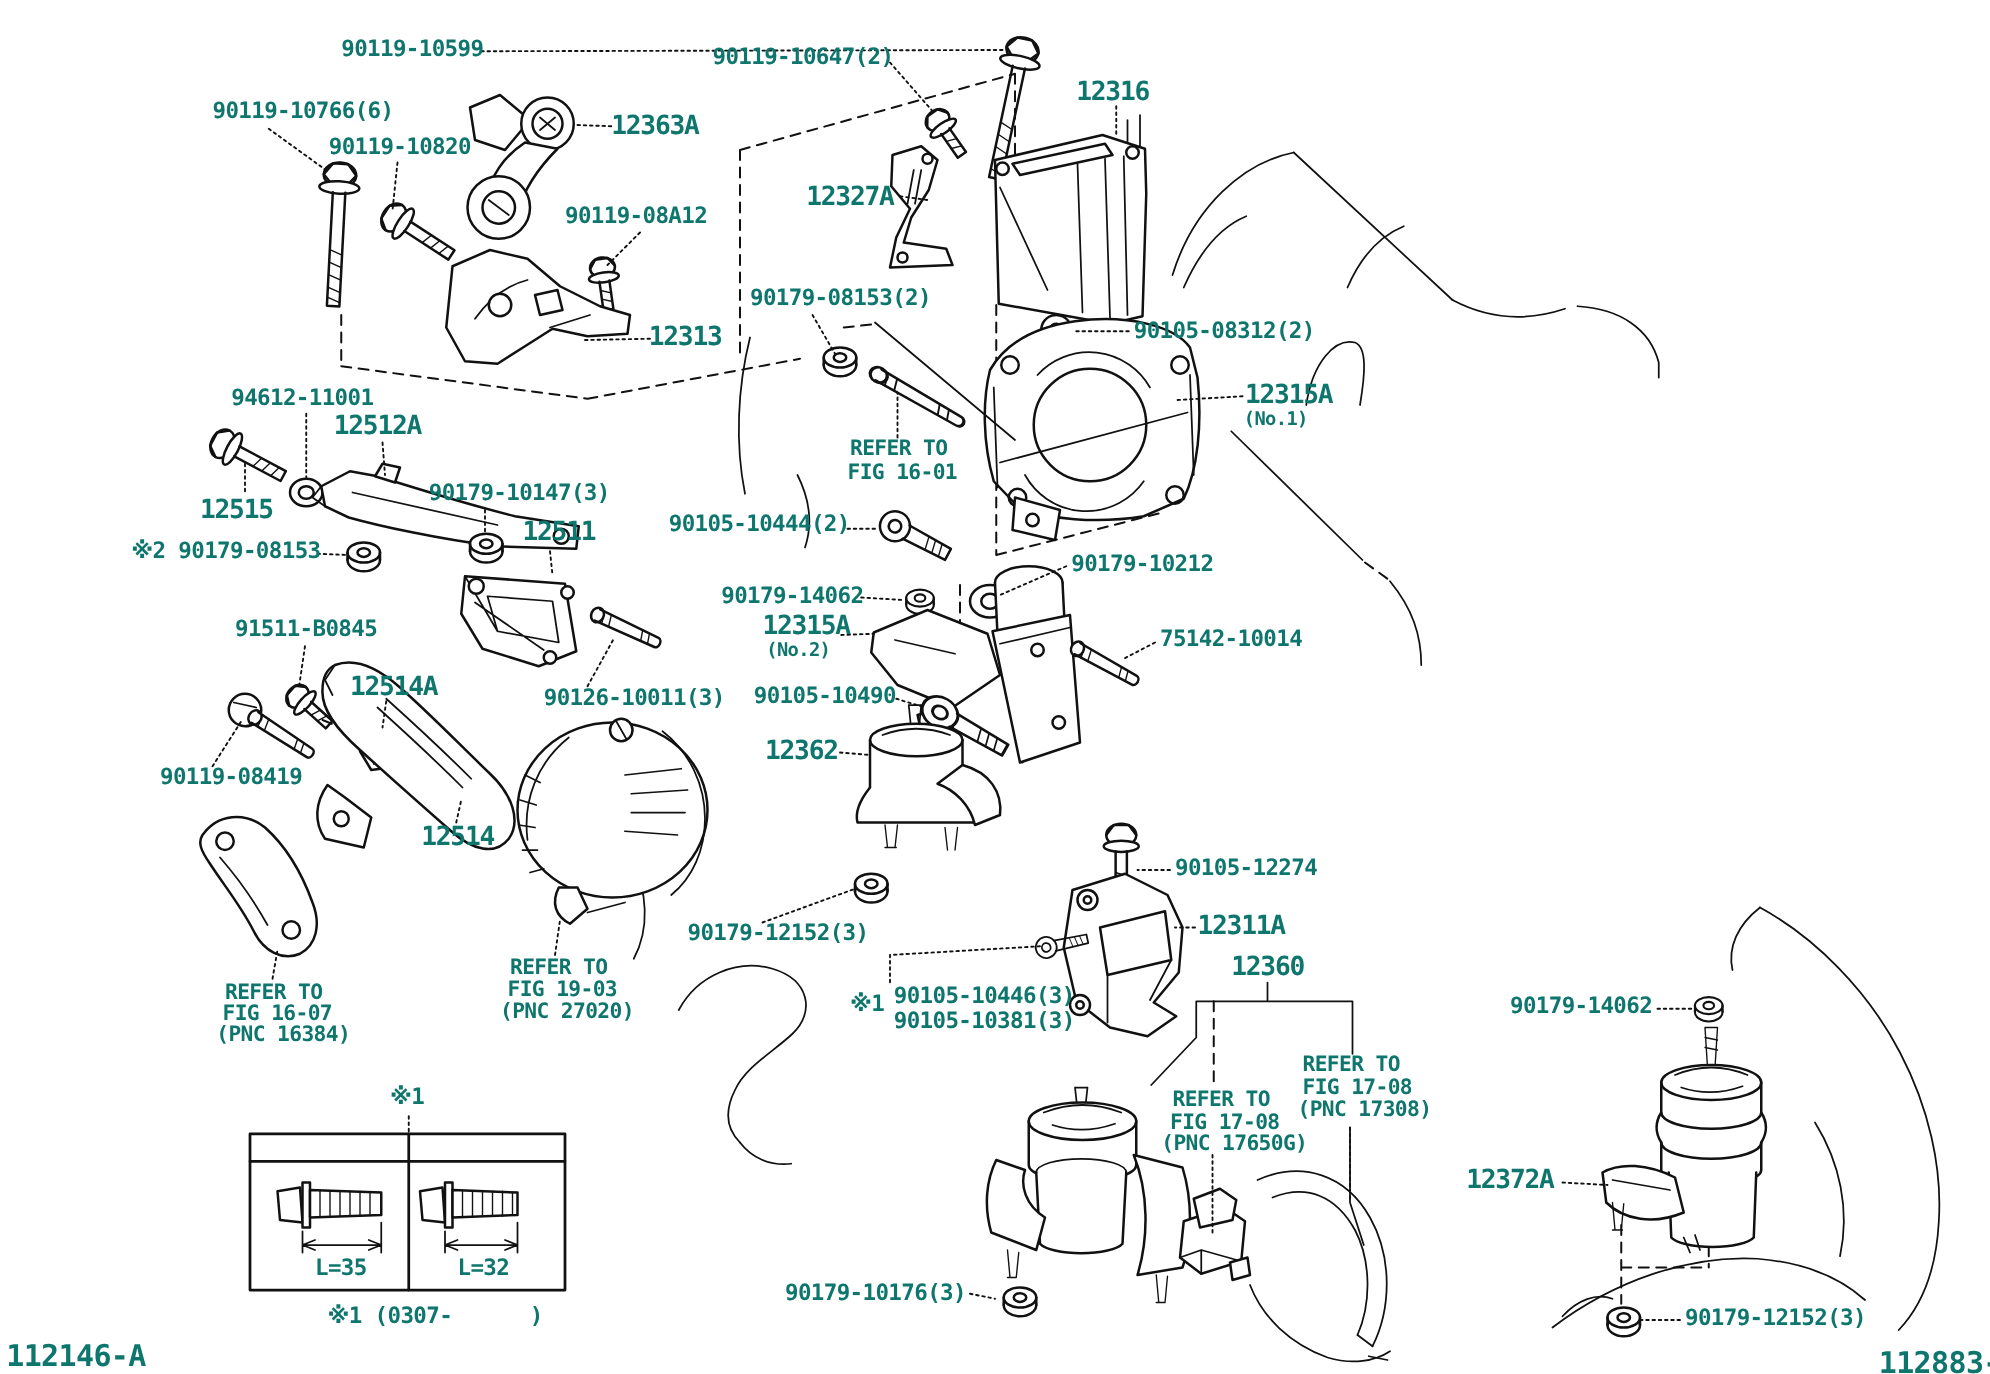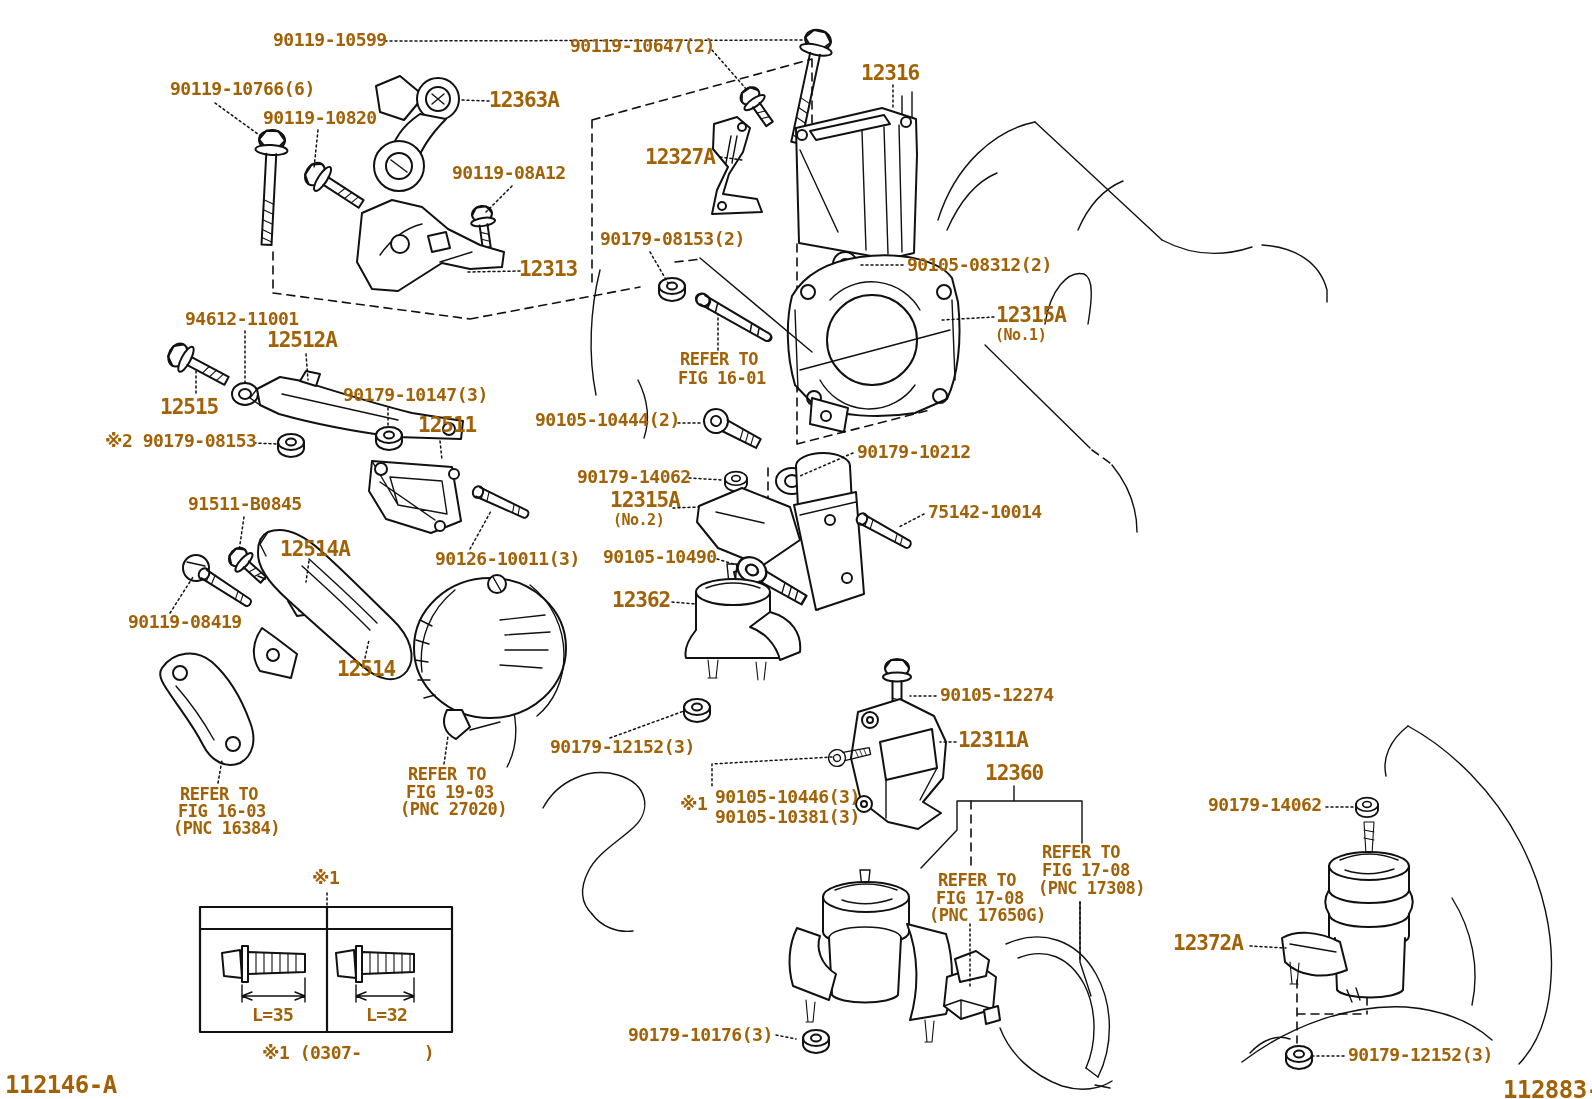--- a/index.html
+++ b/index.html
@@ -1,17 +1,17 @@
 <!DOCTYPE html>
 <html><head>
 <meta charset="utf-8">
 <style>
   html,body{margin:0;padding:0;background:#ffffff;}
   .canvas{position:relative;width:1592px;height:1099px;background:#fff;overflow:hidden;
-          font-family:"DejaVu Sans Mono","DejaVu Sans",monospace;color:#a16207;}
+          font-family:"DejaVu Sans Mono","DejaVu Sans",monospace;color:#0f766e;}
   .canvas svg{position:absolute;left:0;top:0;}
   .lbl{position:absolute;white-space:pre;font-weight:bold;line-height:1.05;}
   .bl{font-size:18px;letter-spacing:-0.5px;}
   .pl{font-size:21px;letter-spacing:-1px;}
   .sub{font-size:15px;letter-spacing:-0.5px;font-weight:bold;}
   .ref{font-size:17px;letter-spacing:-0.5px;}
   .ft{font-size:24px;letter-spacing:-0.5px;}
   .dim{font-size:18px;letter-spacing:-0.5px;}
   .lead{stroke-width:1.5;stroke-dasharray:2 3;}
   .dash{stroke-width:1.6;stroke-dasharray:8 6;}
@@ -440,21 +440,21 @@
 <div class="lbl bl" style="left:128px;top:613px">90119-08419</div>
 <div class="lbl pl" style="left:337px;top:658px">12514</div>
 <div class="lbl bl" style="left:435px;top:550px">90126-10011(3)</div>
 <div class="lbl bl" style="left:577px;top:468px">90179-14062</div>
 <div class="lbl pl" style="left:610px;top:489px">12315A</div>
 <div class="lbl sub" style="left:613px;top:513px">(No.2)</div>
 <div class="lbl bl" style="left:928px;top:503px">75142-10014</div>
 <div class="lbl bl" style="left:603px;top:548px">90105-10490</div>
 <div class="lbl pl" style="left:612px;top:589px">12362</div>
 <div class="lbl ref" style="left:180px;top:786px">REFER TO</div>
-<div class="lbl ref" style="left:178px;top:803px">FIG 16-03</div>
+<div class="lbl ref" style="left:178px;top:803px">FIG 16-07</div>
 <div class="lbl ref" style="left:173px;top:820px">(PNC 16384)</div>
 <div class="lbl ref" style="left:408px;top:766px">REFER TO</div>
 <div class="lbl ref" style="left:406px;top:784px">FIG 19-03</div>
 <div class="lbl ref" style="left:400px;top:801px">(PNC 27020)</div>
 <div class="lbl bl" style="left:550px;top:738px">90179-12152(3)</div>
 <div class="lbl bl" style="left:940px;top:686px">90105-12274</div>
 <div class="lbl pl" style="left:958px;top:729px">12311A</div>
 <div class="lbl pl" style="left:985px;top:762px">12360</div>
 <div class="lbl bl" style="left:680px;top:795px">※1</div>
 <div class="lbl bl" style="left:715px;top:788px">90105-10446(3)</div>

